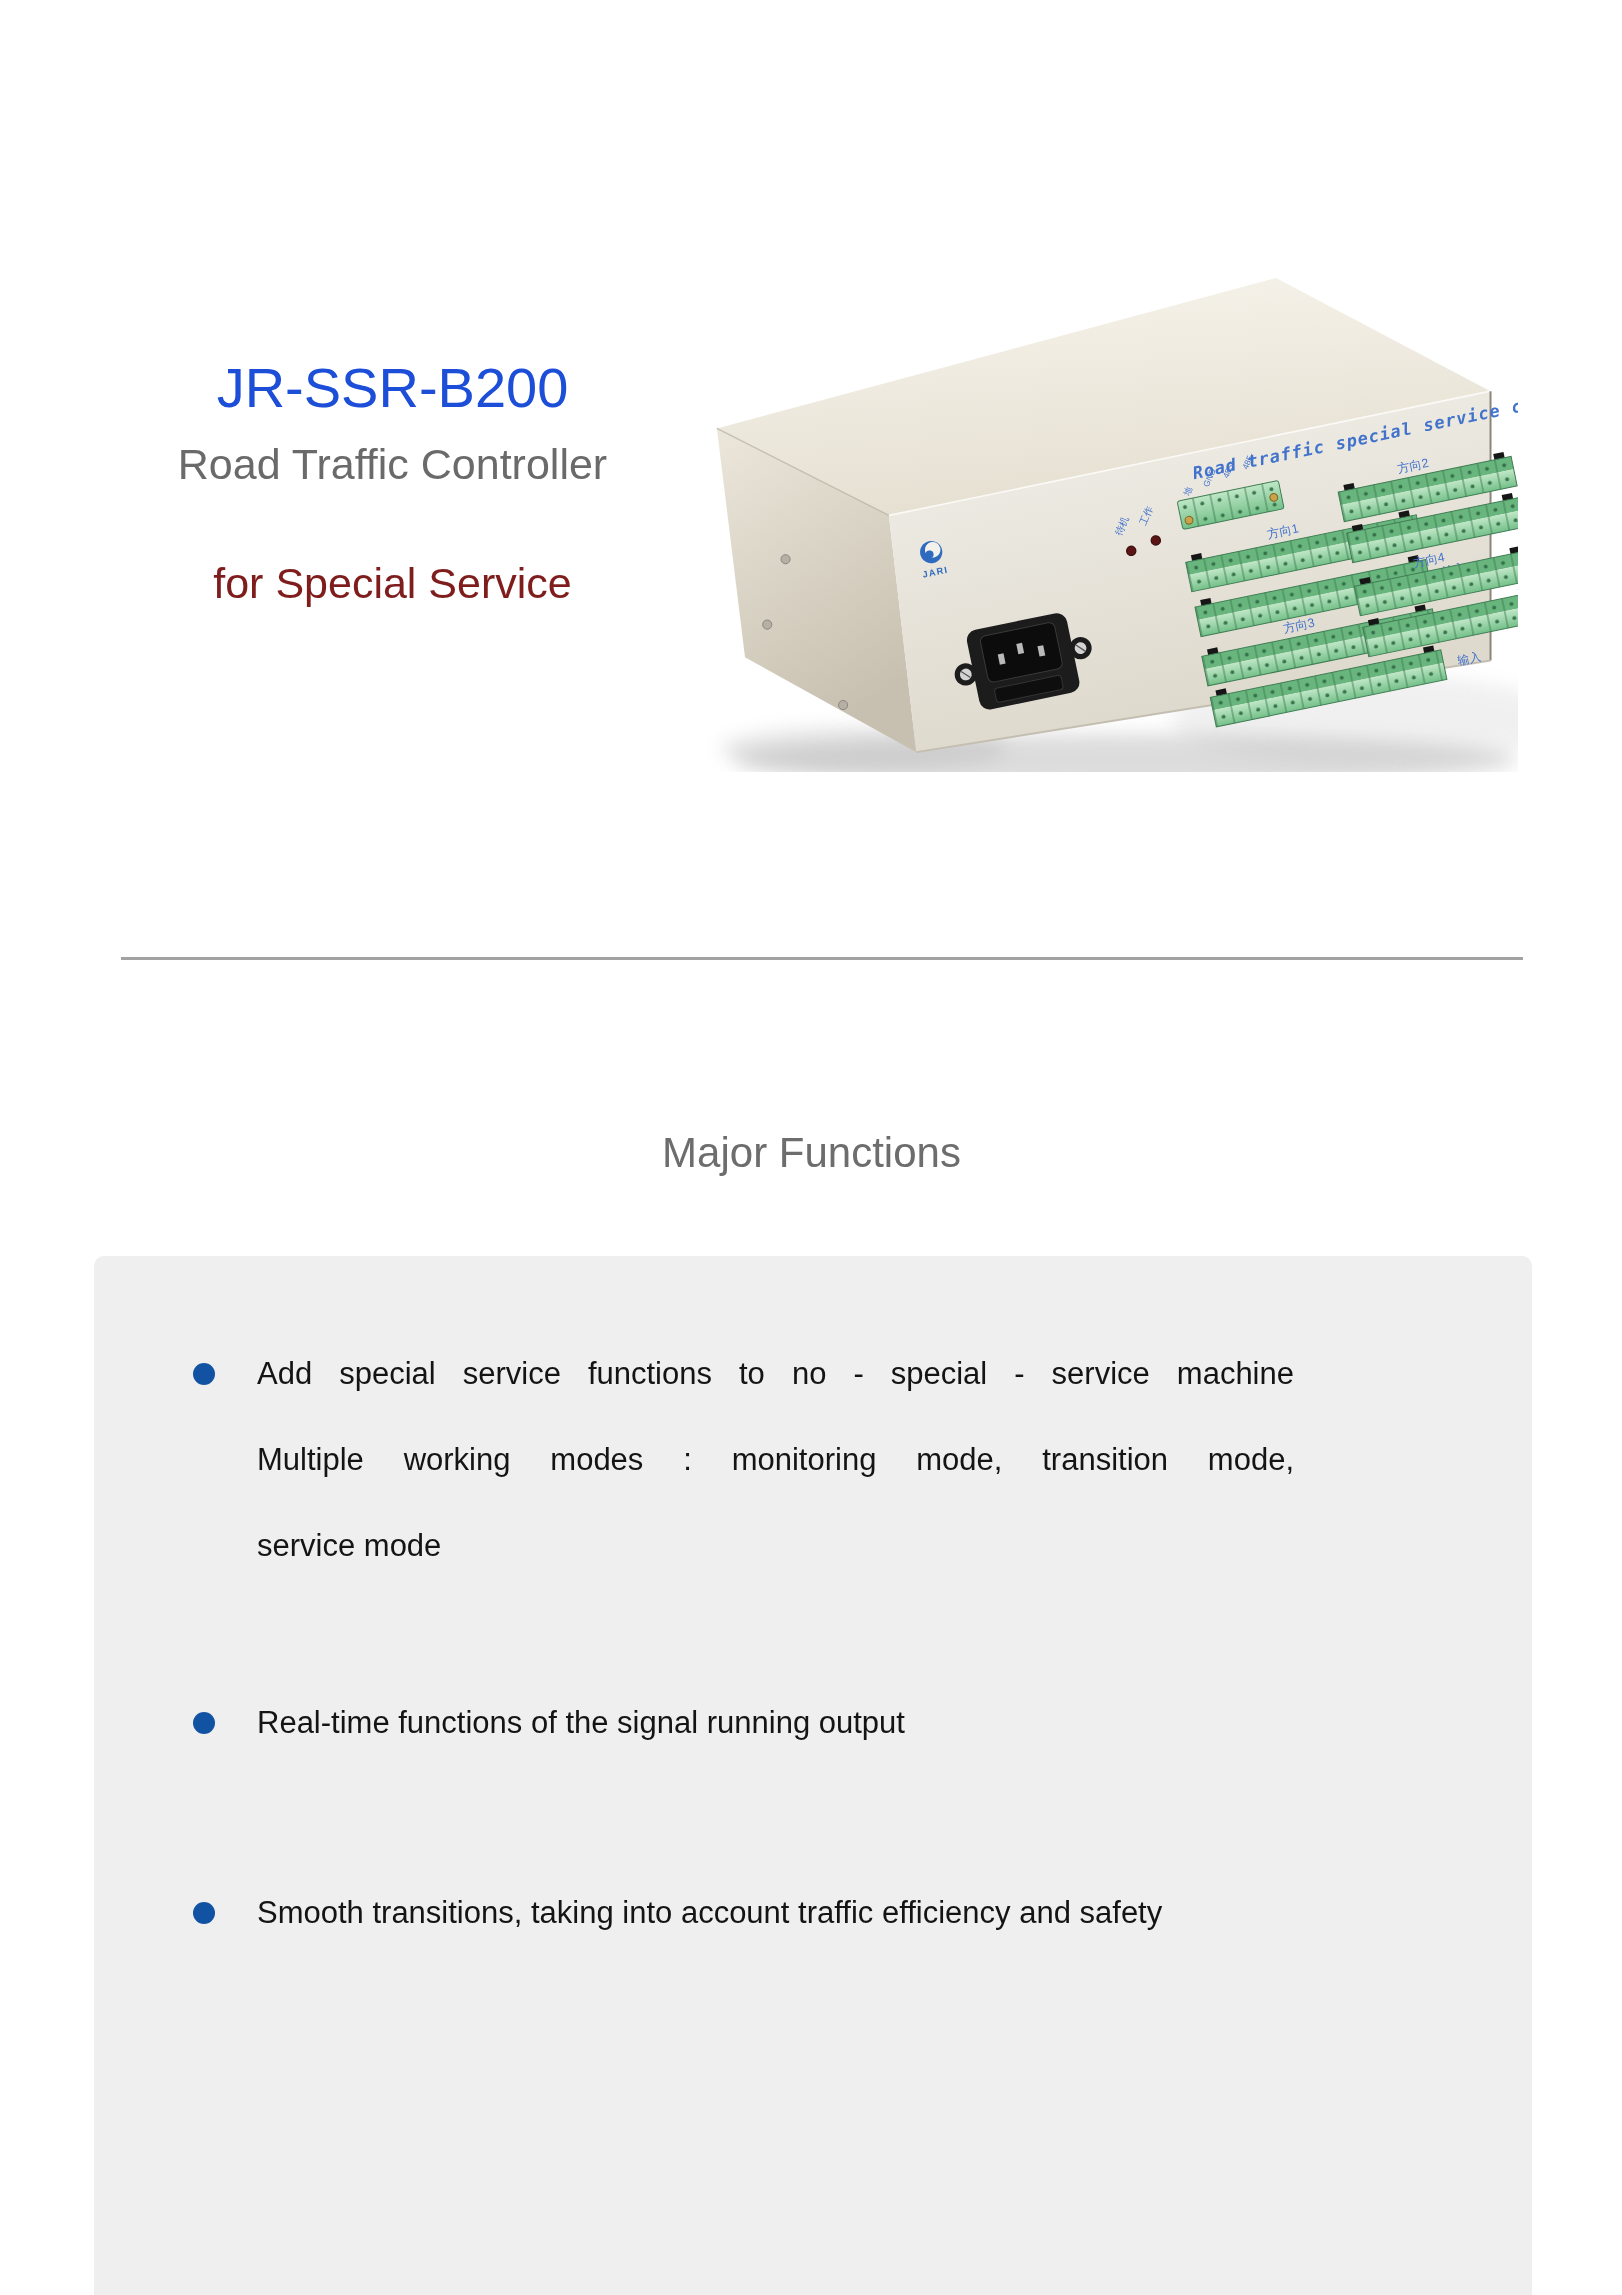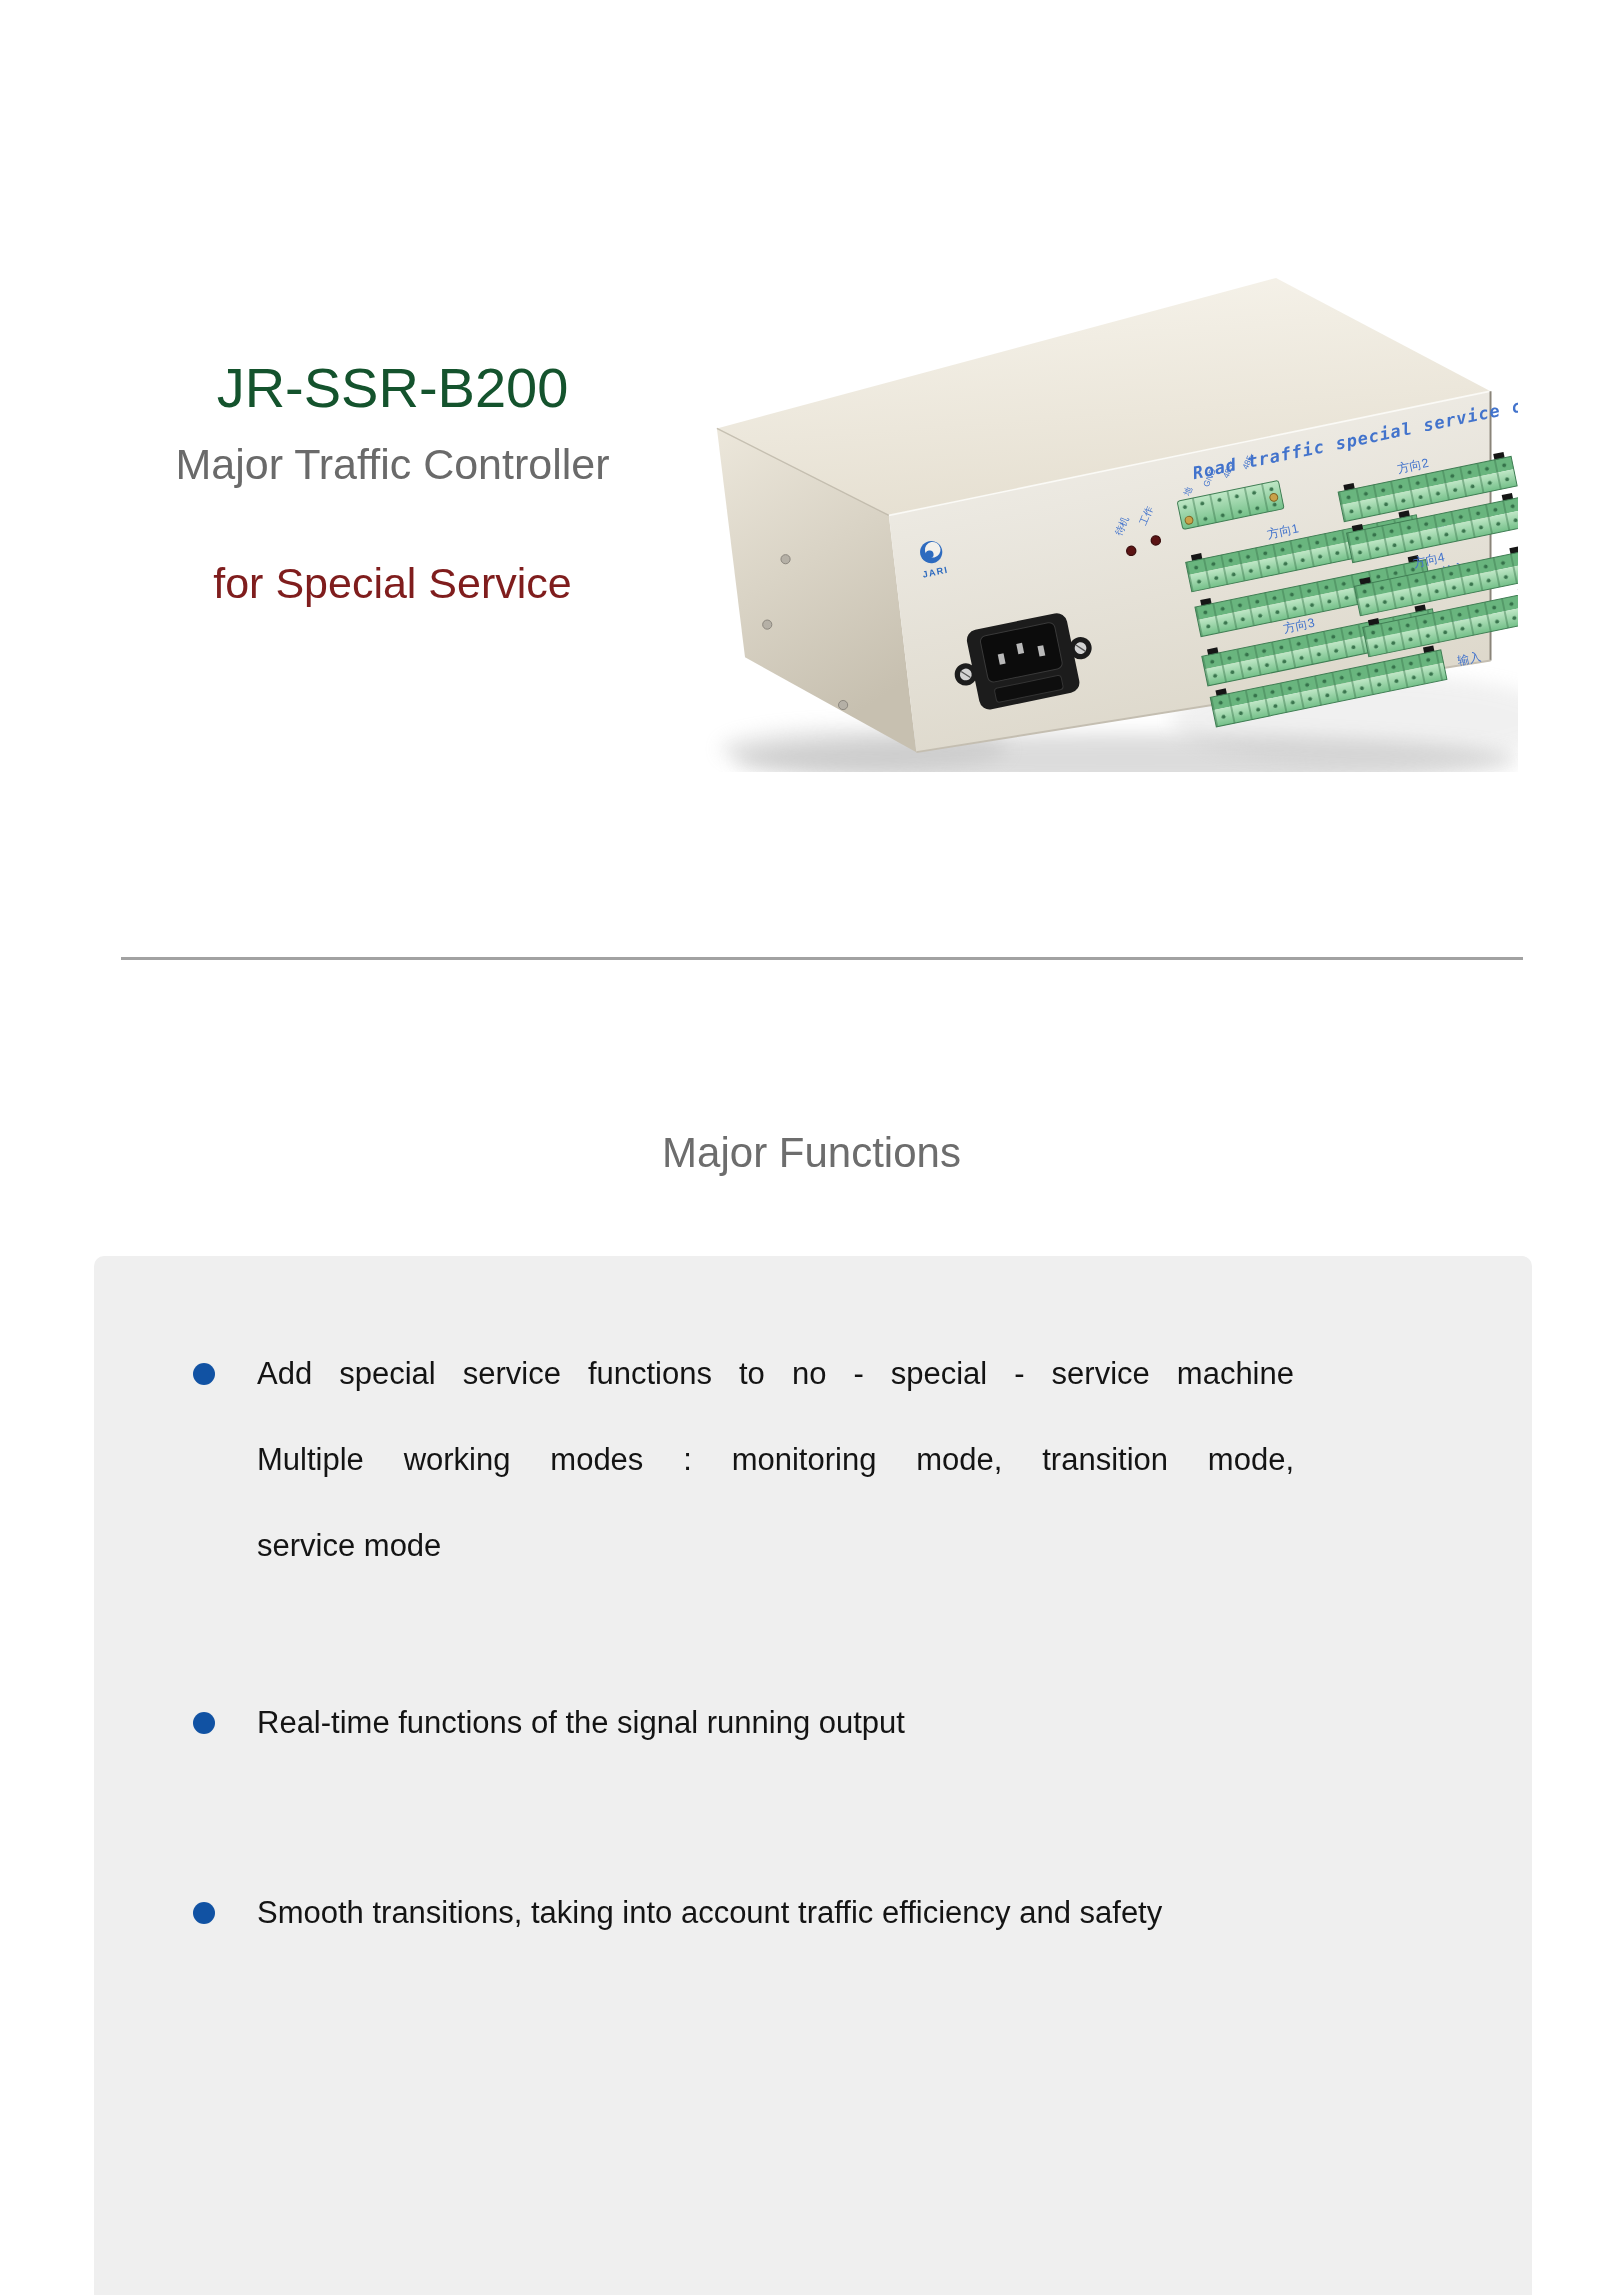--- a/index.html
+++ b/index.html
@@ -44,23 +44,23 @@
   #b2-lines{top:424px;}
   #b3-lines{top:614px;}
   #b1-dot{top:107px;}
   #b2-dot{top:456px;}
   #b3-dot{top:646px;}
   text{user-select:none;}
 </style>
 </head>
 <body>
 
-<div class="hero-title" style="color: #14532d;">JR-SSR-B200</div>
+<div class="hero-title" style="color: #1d4ed8;">JR-SSR-B200</div>
 <div class="hero-sub">
-  <div style="color: rgb(106, 106, 106);">Major Traffic Controller</div>
+  <div style="color: rgb(106, 106, 106);">Road Traffic Controller</div>
   <div style="color: #7f1d1d;">for Special Service</div>
 </div>
 
 <svg class="product-photo" viewBox="0 0 1260 880" xmlns="http://www.w3.org/2000/svg">
   <defs>
     <linearGradient id="gTop" x1="0" y1="0" x2="0.25" y2="1">
       <stop offset="0" stop-color="#f7f4ec"></stop>
         <stop offset="1" stop-color="#e6e0d2"></stop>
     </linearGradient>
     <linearGradient id="gLeft" x1="0" y1="0" x2="0.4" y2="1">

